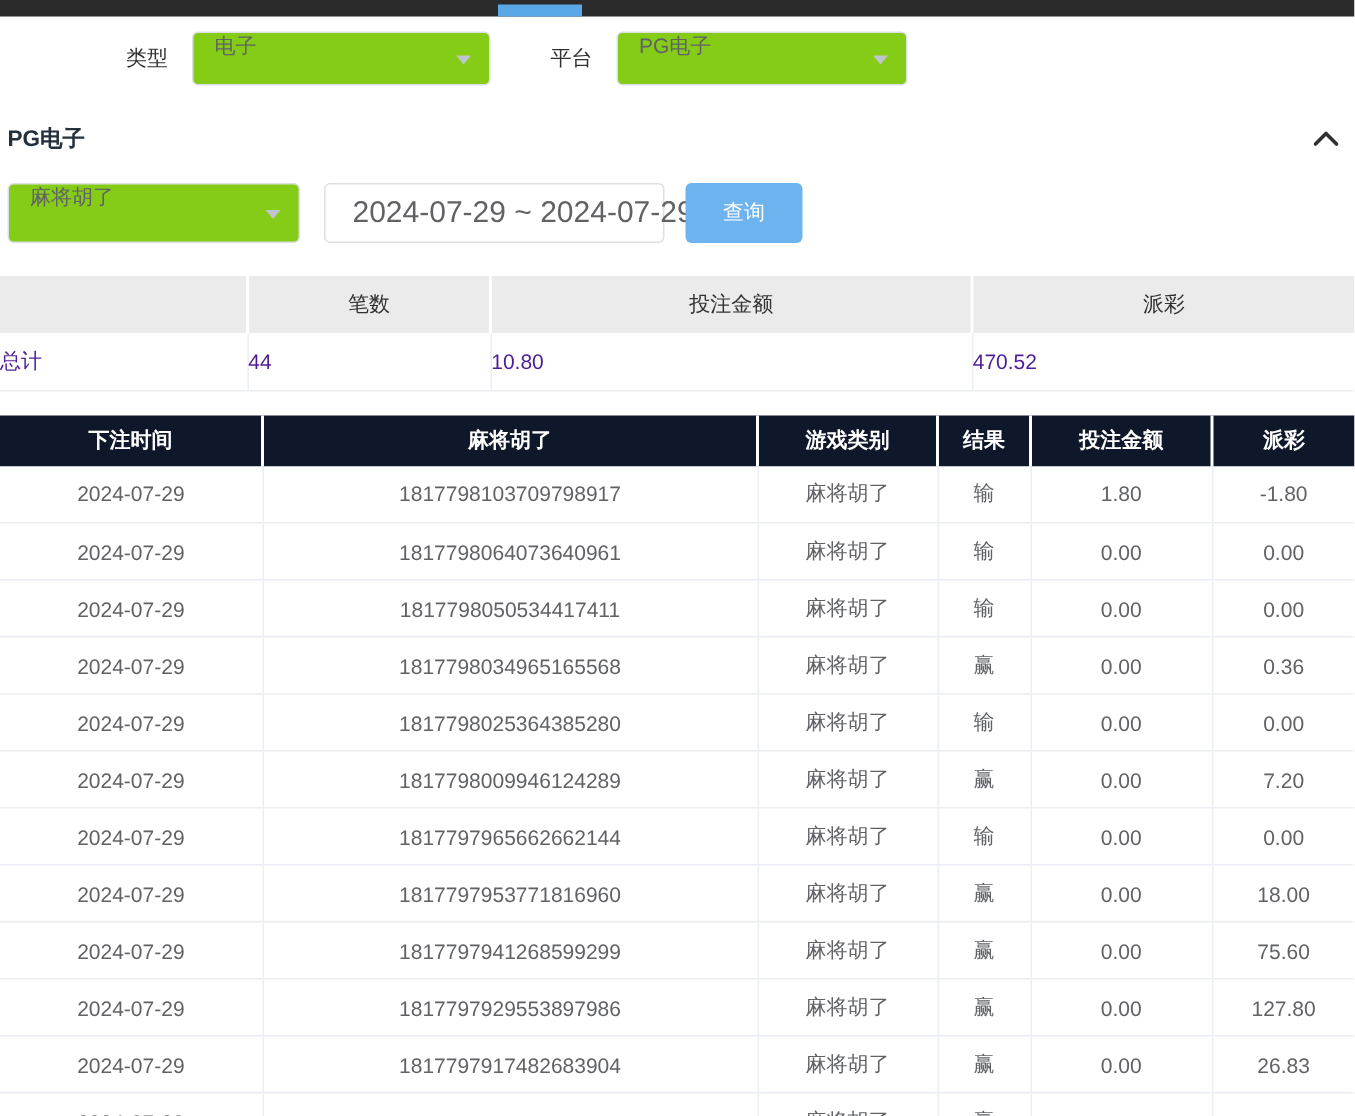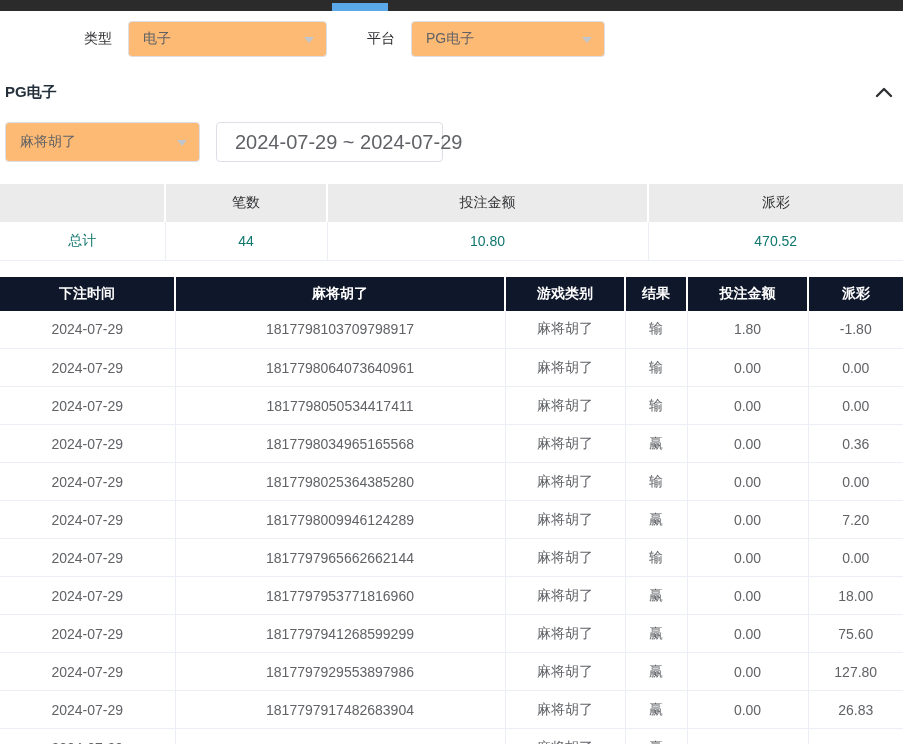--- a/index.html
+++ b/index.html
@@ -7,22 +7,22 @@
     font-family:"Liberation Sans","DejaVu Sans",sans-serif; }
 
   
   .topbar { position:relative; height:11px; background:#2b2b2b; }
   .tab-indicator { position:absolute; left:332px; top:3px; width:56px; height:8px; background:#5aa8e8; }
 
   
   .filter-row { display:flex; align-items:center; margin-top:10px; padding-left:84px; height:36px; }
   .f-label { font-size:14px; color:#303133; margin-right:16px; white-space:nowrap; }
   .f-label.second { margin-left:40px; }
-  .select-box { position:relative; display:flex; align-items:center; height:36px;
-    border:1px solid #dcdfe6; border-radius:4px; background:#fdba74;
+  .select-box { position:relative; display:flex; align-items:flex-start; height:36px;
+    border:1px solid #dcdfe6; border-radius:4px; background:#84cc16;
     padding:0 30px 0 14px; font-size:14px; color:#606266; cursor:pointer; }
   .select-box.w1 { width:199px; }
   .select-box.w2 { width:194px; }
   .caret-down { position:absolute; right:12px; top:50%; margin-top:-2px; width:0; height:0;
     border-left:5px solid transparent; border-right:5px solid transparent; border-top:6px solid #c0c4cc; }
 
   
   .section-header { display:flex; align-items:center; margin-top:26px; padding:0 10px 0 5px; height:18px; }
   .sec-title { font-size:15px; font-weight:bold; color:#24303c; }
   .sec-notice { font-size:15px; font-weight:bold; color:#c0261c; margin-left:24px; }
@@ -44,21 +44,21 @@
   .search-btn { width:78px; height:40px; margin-left:14px; background:#6cb3f0; border:none;
     border-radius:4px; color:#fff; font-size:14px; cursor:pointer;
     font-family:"Liberation Sans","DejaVu Sans",sans-serif; }
 
   
   table { border-collapse:collapse; table-layout:fixed; width:903px; font-size:14px; }
   .summary-table { margin-top:22px; }
   .summary-table th { background:#ebebeb; height:38px; font-weight:normal; color:#303133;
     text-align:center; border-right:2px solid #fff; }
   .summary-table th:last-child { border-right:none; }
-  .summary-table td { height:38px; text-align:center; color:#0f766e;
+  .summary-table td { height:38px; color:#4c1d95;
     border-bottom:1px solid #ebeef5; border-right:1px solid #ebeef5; }
   .summary-table td:last-child { border-right:none; }
 
   
   .main-table { margin-top:16px; }
   .main-table th { background:#0f172a; color:#fff; font-weight:bold; height:34px;
     text-align:center; border-right:2px solid #fff; }
   .main-table th:last-child { border-right:none; }
   .main-table td { height:38px; text-align:center; color:#606266;
     border-bottom:1px solid #ebeef5; border-right:1px solid #ebeef5; background:#fff; }
@@ -106,20 +106,21 @@
       <rect x="1" y="2.5" width="13" height="11.5" rx="1.2" fill="none" stroke="#c0c4cc" stroke-width="1.3"></rect>
       <line x1="1" y1="6" x2="14" y2="6" stroke="#c0c4cc" stroke-width="1.3"></line>
       <line x1="4.5" y1="0.8" x2="4.5" y2="4" stroke="#c0c4cc" stroke-width="1.3"></line>
       <line x1="10.5" y1="0.8" x2="10.5" y2="4" stroke="#c0c4cc" stroke-width="1.3"></line>
       <rect x="3.4" y="8" width="2" height="2" fill="#c0c4cc"></rect>
       <rect x="6.8" y="8" width="2" height="2" fill="#c0c4cc"></rect>
       <rect x="10.2" y="8" width="2" height="2" fill="#c0c4cc"></rect>
     </svg>
     <span class="date-text">2024-07-29 ~ 2024-07-29</span>
   </div>
+  <button class="search-btn">查询</button>
 </div>
 
 <table class="summary-table">
   <colgroup>
       <col style="width:165px">
       <col style="width:162px">
       <col style="width:321px">
       <col style="width:255px">
     </colgroup>
   <thead>

